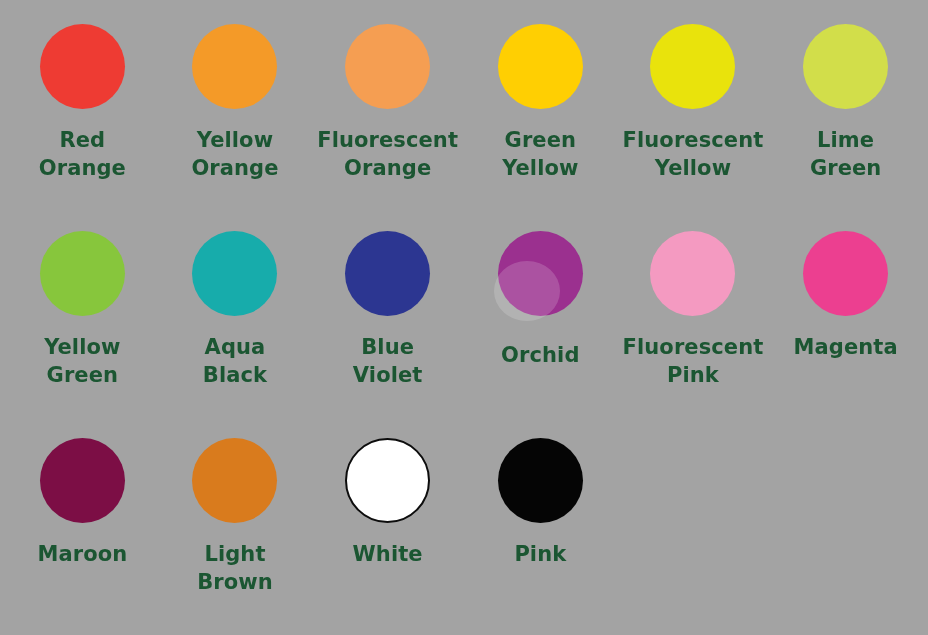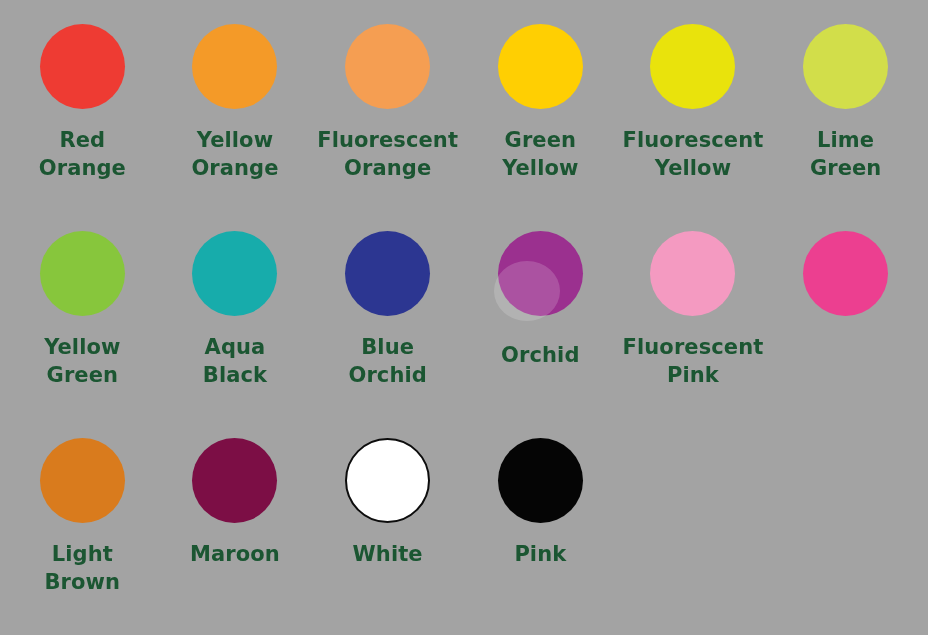--- a/index.html
+++ b/index.html
@@ -133,54 +133,55 @@
         <div class="swatch-disc" style="background: rgb(23, 172, 171);"></div>
       </div>
       <div class="swatch-label" style="color: rgb(27, 86, 50);">Aqua
 Black</div>
     </div>
     <div class="swatch-cell">
       <div class="swatch-disc-wrap">
         <div class="swatch-disc" style="background: rgb(44, 54, 145);"></div>
       </div>
       <div class="swatch-label" style="color: rgb(27, 86, 50);">Blue
-Orchid</div>
+Violet</div>
     </div>
     <div class="swatch-cell">
       <div class="swatch-disc-wrap">
         <div class="swatch-disc" style="background: rgb(155, 48, 143);">
           <span class="overlay-lobe"></span>
         </div>
       </div>
       <div class="swatch-label" style="color: rgb(27, 86, 50); margin-top: 16px;">Orchid</div>
     </div>
     <div class="swatch-cell">
       <div class="swatch-disc-wrap">
         <div class="swatch-disc" style="background: rgb(244, 154, 193);"></div>
       </div>
       <div class="swatch-label" style="color: rgb(27, 86, 50);">Fluorescent
 Pink</div>
     </div>
     <div class="swatch-cell">
       <div class="swatch-disc-wrap">
         <div class="swatch-disc" style="background: rgb(236, 63, 144);"></div>
       </div>
+      <div class="swatch-label" style="color: rgb(27, 86, 50);">Magenta</div>
+    </div>
+    <div class="swatch-cell">
+      <div class="swatch-disc-wrap">
+        <div class="swatch-disc" style="background: rgb(124, 14, 69);"></div>
+      </div>
+      <div class="swatch-label" style="color: rgb(27, 86, 50);">Maroon</div>
     </div>
     <div class="swatch-cell">
       <div class="swatch-disc-wrap">
         <div class="swatch-disc" style="background: rgb(217, 123, 29);"></div>
       </div>
       <div class="swatch-label" style="color: rgb(27, 86, 50);">Light
 Brown</div>
-    </div>
-    <div class="swatch-cell">
-      <div class="swatch-disc-wrap">
-        <div class="swatch-disc" style="background: rgb(124, 14, 69);"></div>
-      </div>
-      <div class="swatch-label" style="color: rgb(27, 86, 50);">Maroon</div>
     </div>
     <div class="swatch-cell">
       <div class="swatch-disc-wrap">
         <div class="swatch-disc outlined" style="background: rgb(255, 255, 255);"></div>
       </div>
       <div class="swatch-label" style="color: rgb(27, 86, 50);">White</div>
     </div>
     <div class="swatch-cell">
       <div class="swatch-disc-wrap">
         <div class="swatch-disc" style="background: rgb(5, 5, 5);"></div>

